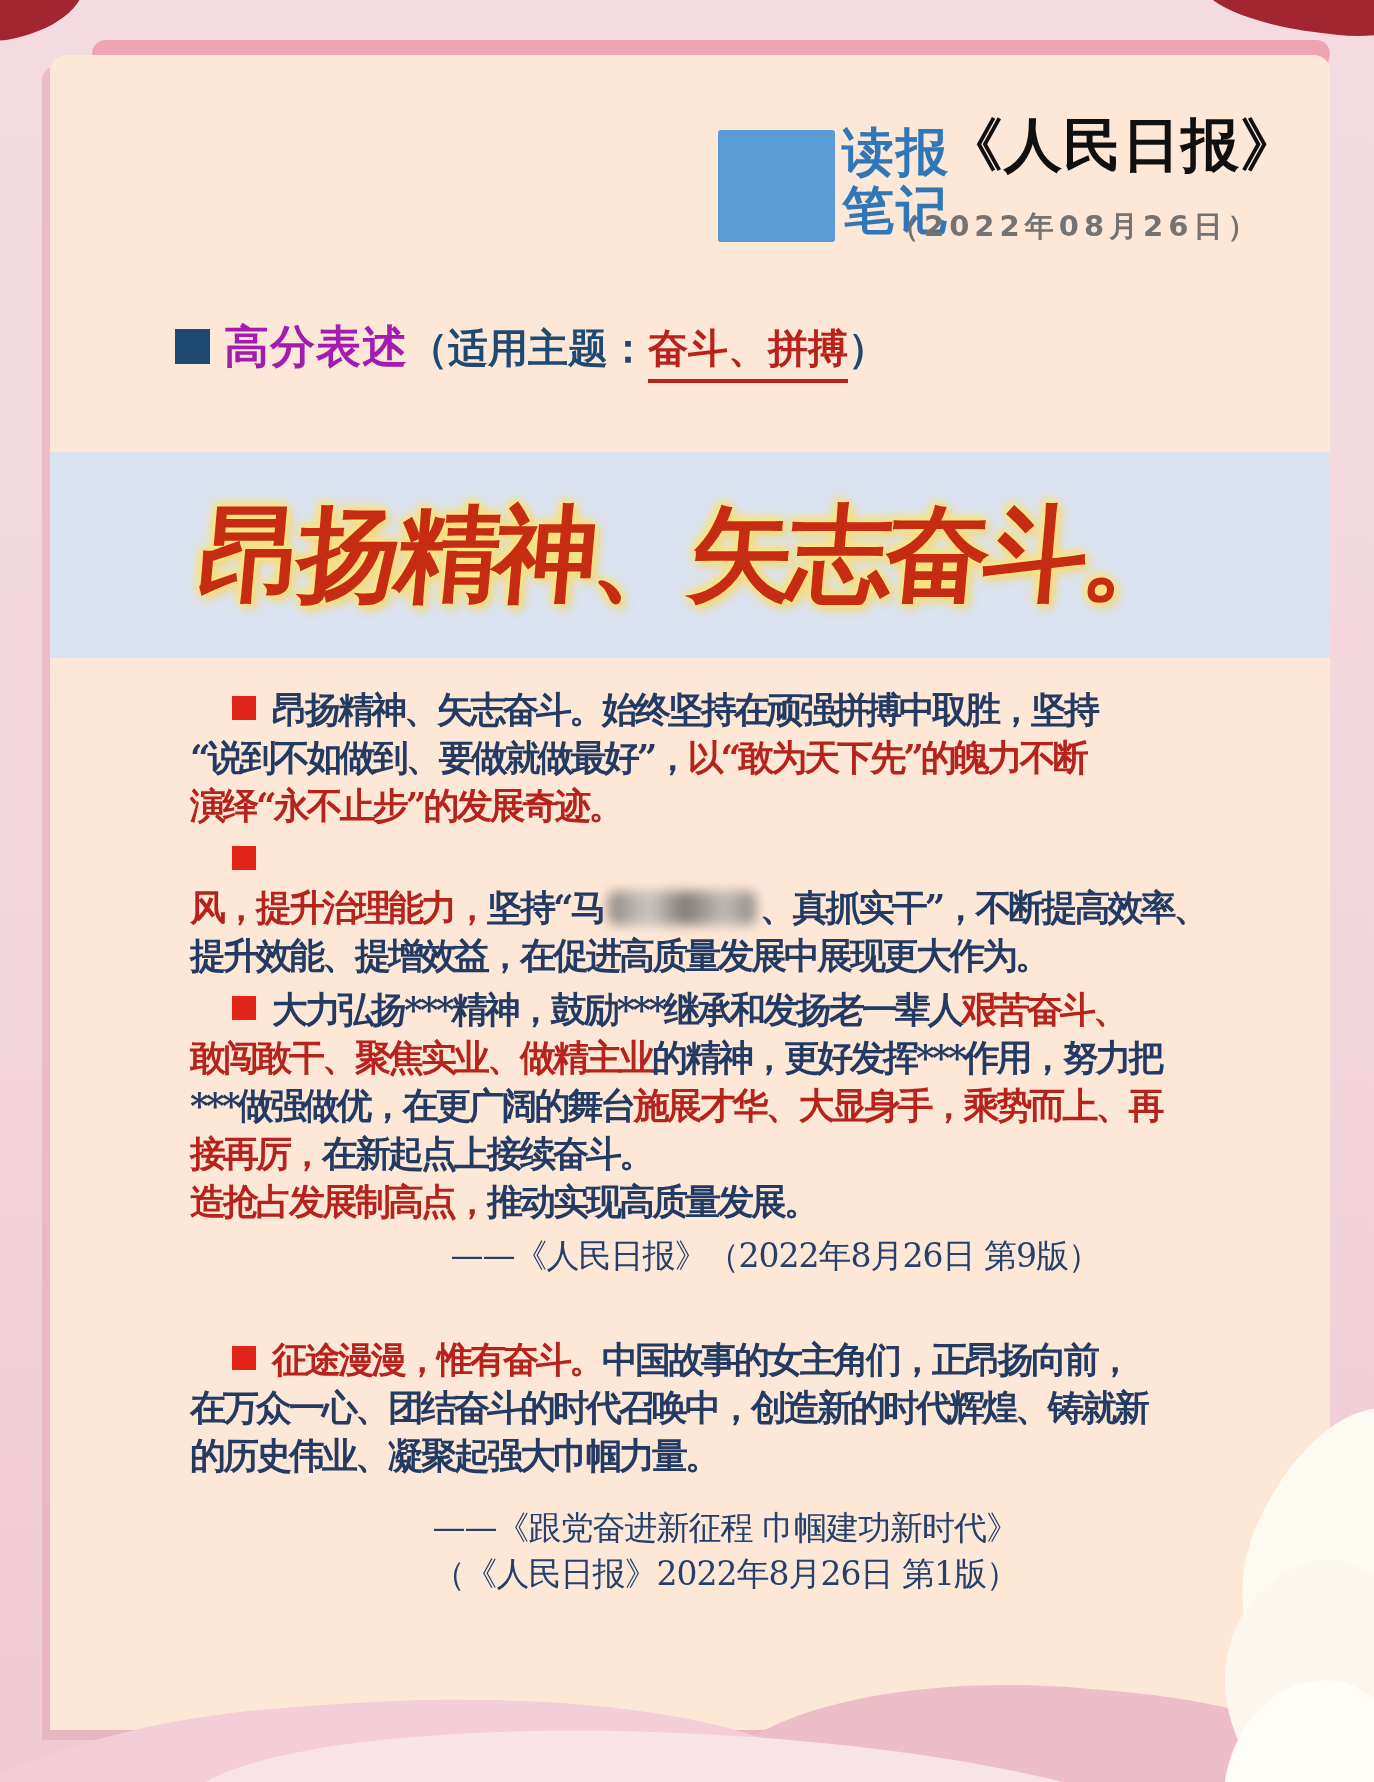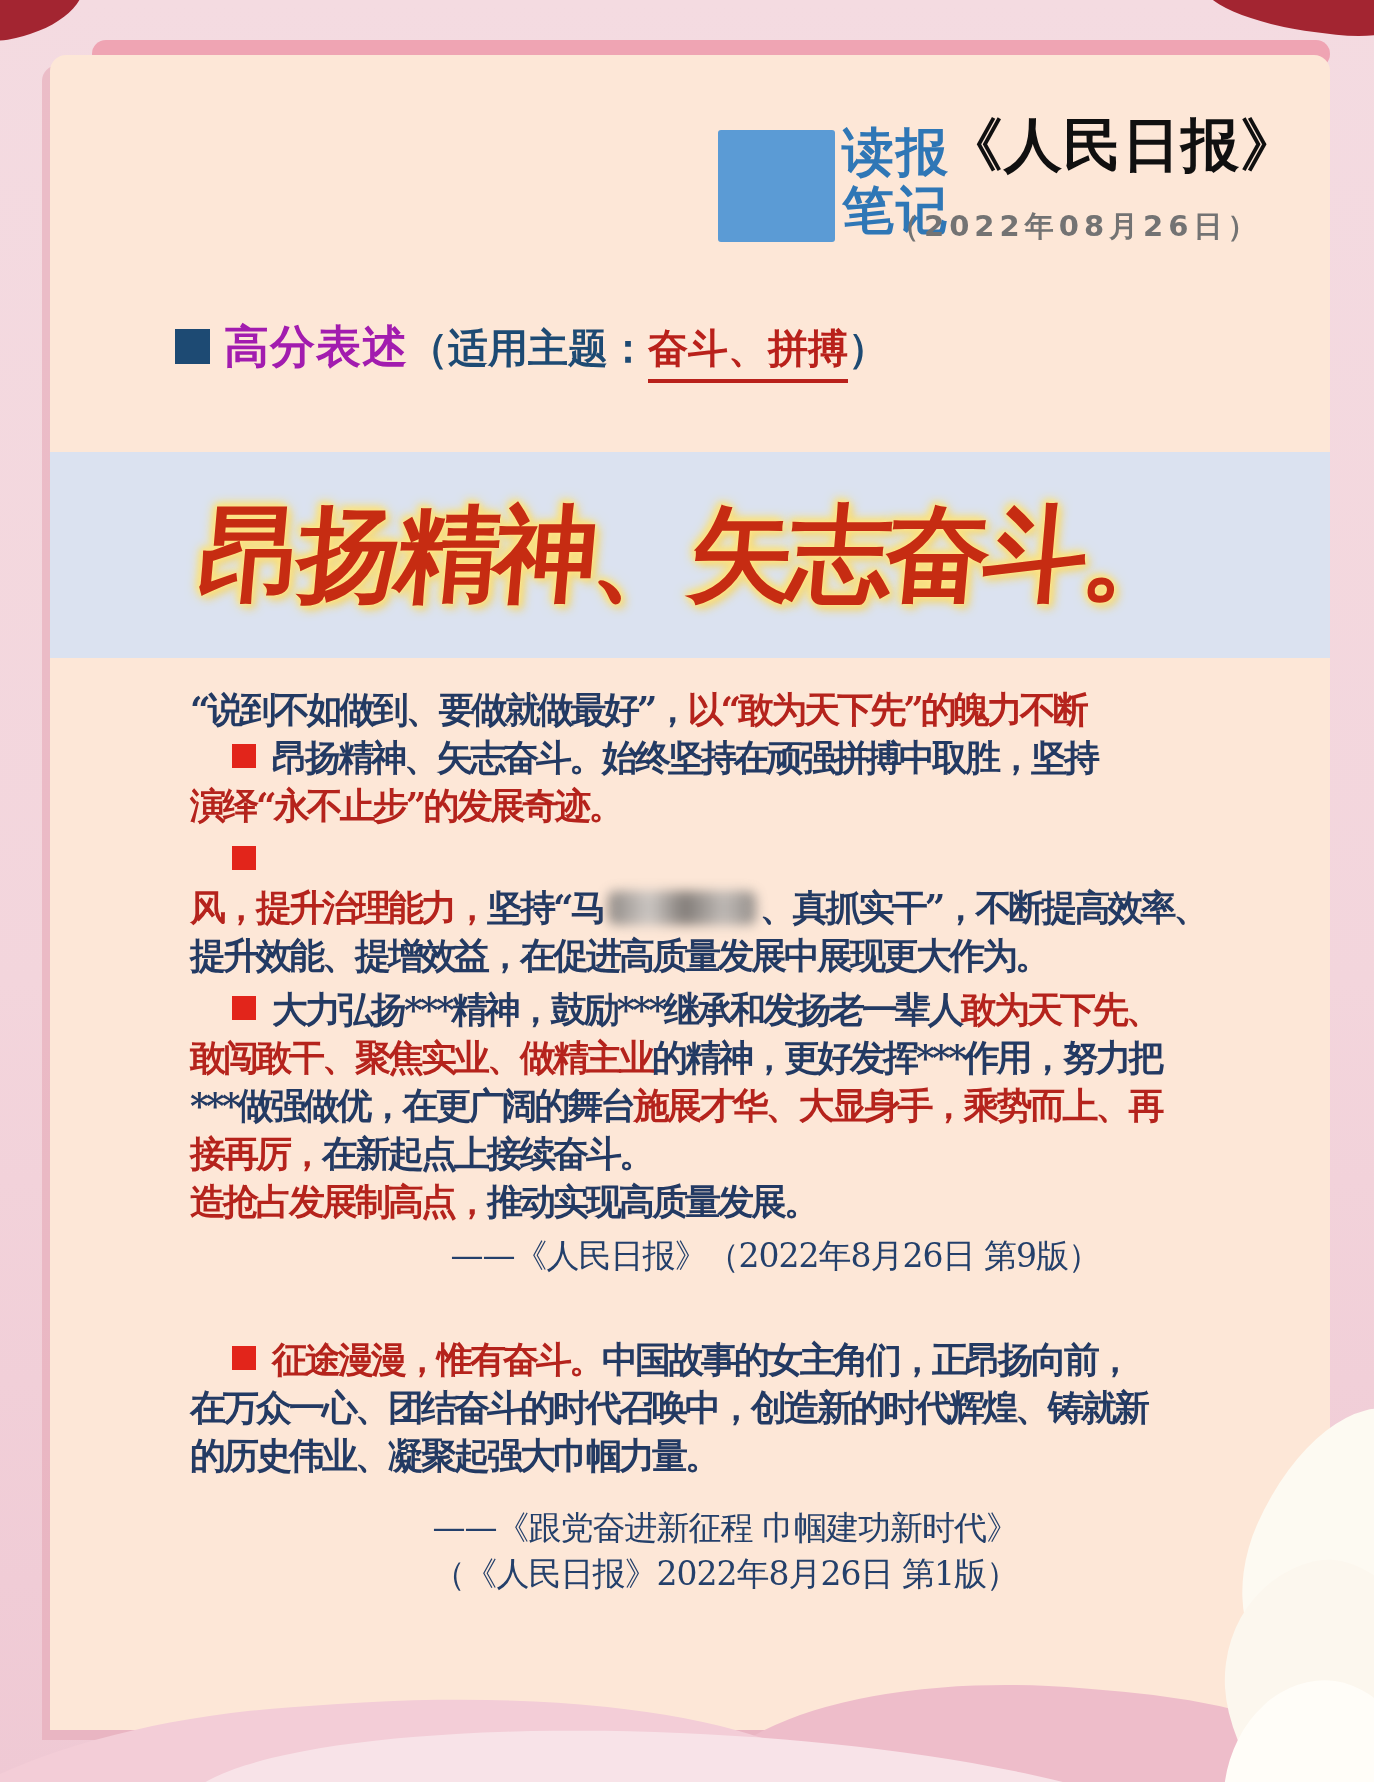--- a/index.html
+++ b/index.html
@@ -92,31 +92,31 @@
     <div class="section-title">
       <span class="sec-square"></span><span class="st-main">高分表述</span><span class="st-paren">（</span><span class="st-label">适用主题：</span><span class="st-topics">奋斗、拼搏</span><span class="st-paren">）</span>
     </div>
 
     <div class="banner">
       <div class="banner-text">昂扬精神、矢志奋斗。</div>
     </div>
 
     <div class="bodytext" id="body-paragraphs">
         <div class="block para b0">
+          <div class="line first"><span class="bullet"></span><span class="seg navy">昂扬精神、矢志奋斗。始终坚持在顽强拼搏中取胜，坚持</span></div>
           <div class="line"><span class="seg navy">“说到不如做到、要做就做最好”，</span><span class="seg red">以“敢为天下先”的魄力不断</span></div>
-          <div class="line first"><span class="bullet"></span><span class="seg navy">昂扬精神、矢志奋斗。始终坚持在顽强拼搏中取胜，坚持</span></div>
           <div class="line"><span class="seg red">演绎“永不止步”的发展奇迹。</span></div>
         </div>
         <div class="block para b1">
           <div class="line first"><span class="bullet"></span></div>
           <div class="line"><span class="seg red">风，提升治理能力，</span><span class="seg navy">坚持“马</span><span class="blur"></span><span class="seg navy">、真抓实干”，不断提高效率、</span></div>
           <div class="line"><span class="seg navy">提升效能、提增效益，在促进高质量发展中展现更大作为。</span></div>
         </div>
         <div class="block para b2">
-          <div class="line first"><span class="bullet"></span><span class="seg navy">大力弘扬***精神，鼓励***继承和发扬老一辈人</span><span class="seg red">敢为天下先、</span></div>
+          <div class="line first"><span class="bullet"></span><span class="seg navy">大力弘扬***精神，鼓励***继承和发扬老一辈人</span><span class="seg red">艰苦奋斗、</span></div>
           <div class="line"><span class="seg red">敢闯敢干、聚焦实业、做精主业</span><span class="seg navy">的精神，更好发挥***作用，努力把</span></div>
           <div class="line"><span class="seg navy">***做强做优，在更广阔的舞台</span><span class="seg red">施展才华、大显身手，乘势而上、再</span></div>
           <div class="line"><span class="seg red">接再厉，</span><span class="seg navy">在新起点上接续奋斗。</span></div>
         </div>
         <div class="block para b3">
           <div class="line"><span class="seg red">造抢占发展制高点，</span><span class="seg navy">推动实现高质量发展。</span></div>
         </div>
         <div class="block attr b4">
           <div class="aline">——《人民日报》（2022年8月26日 第9版）</div>
         </div>

